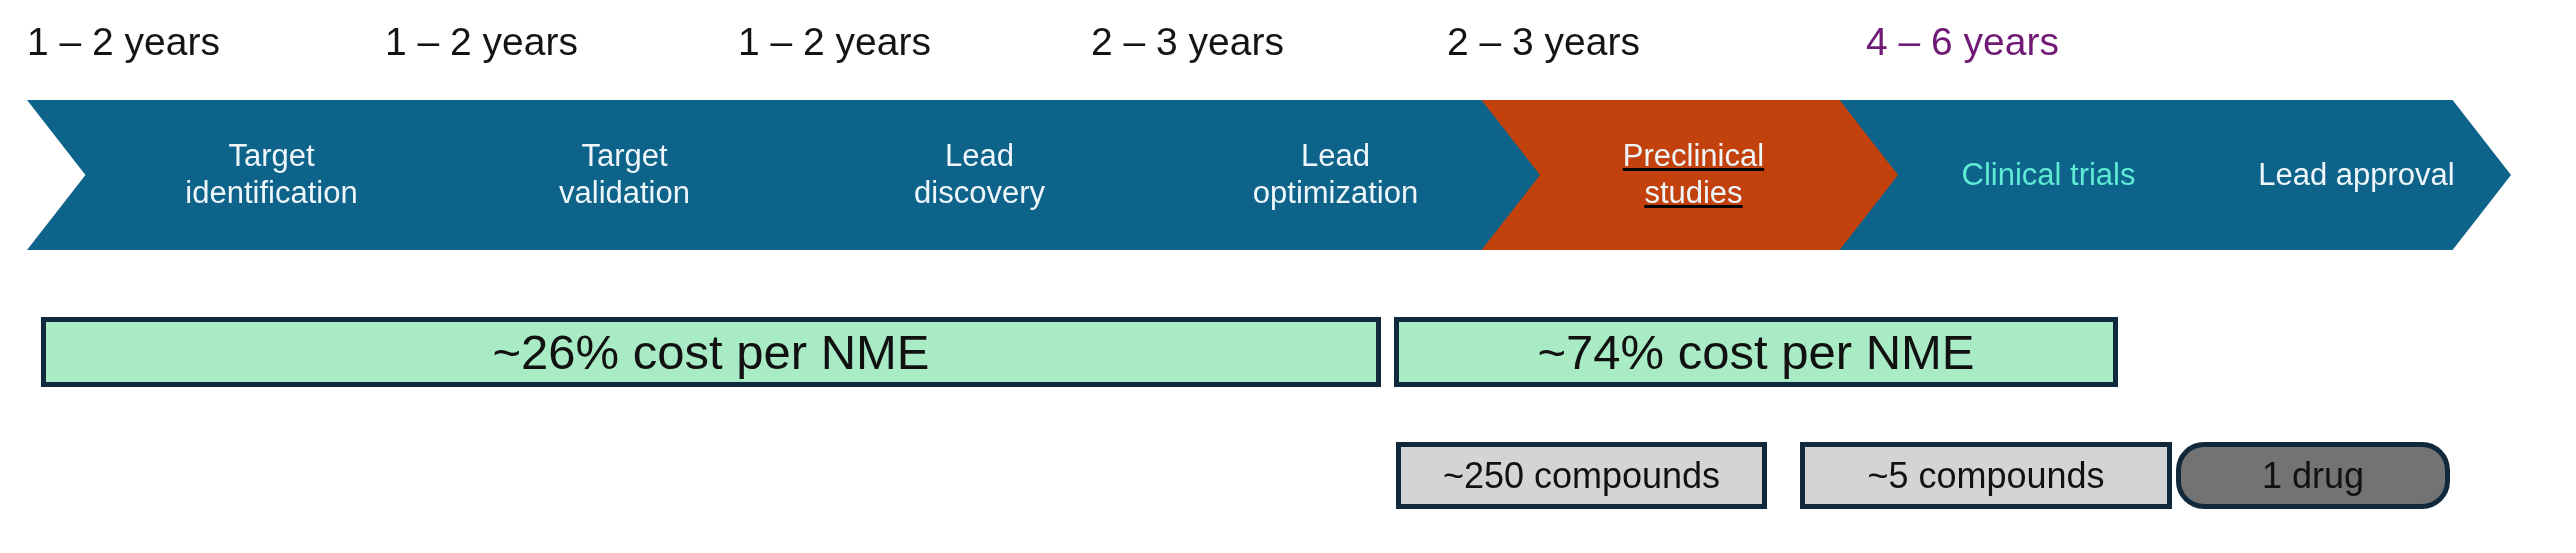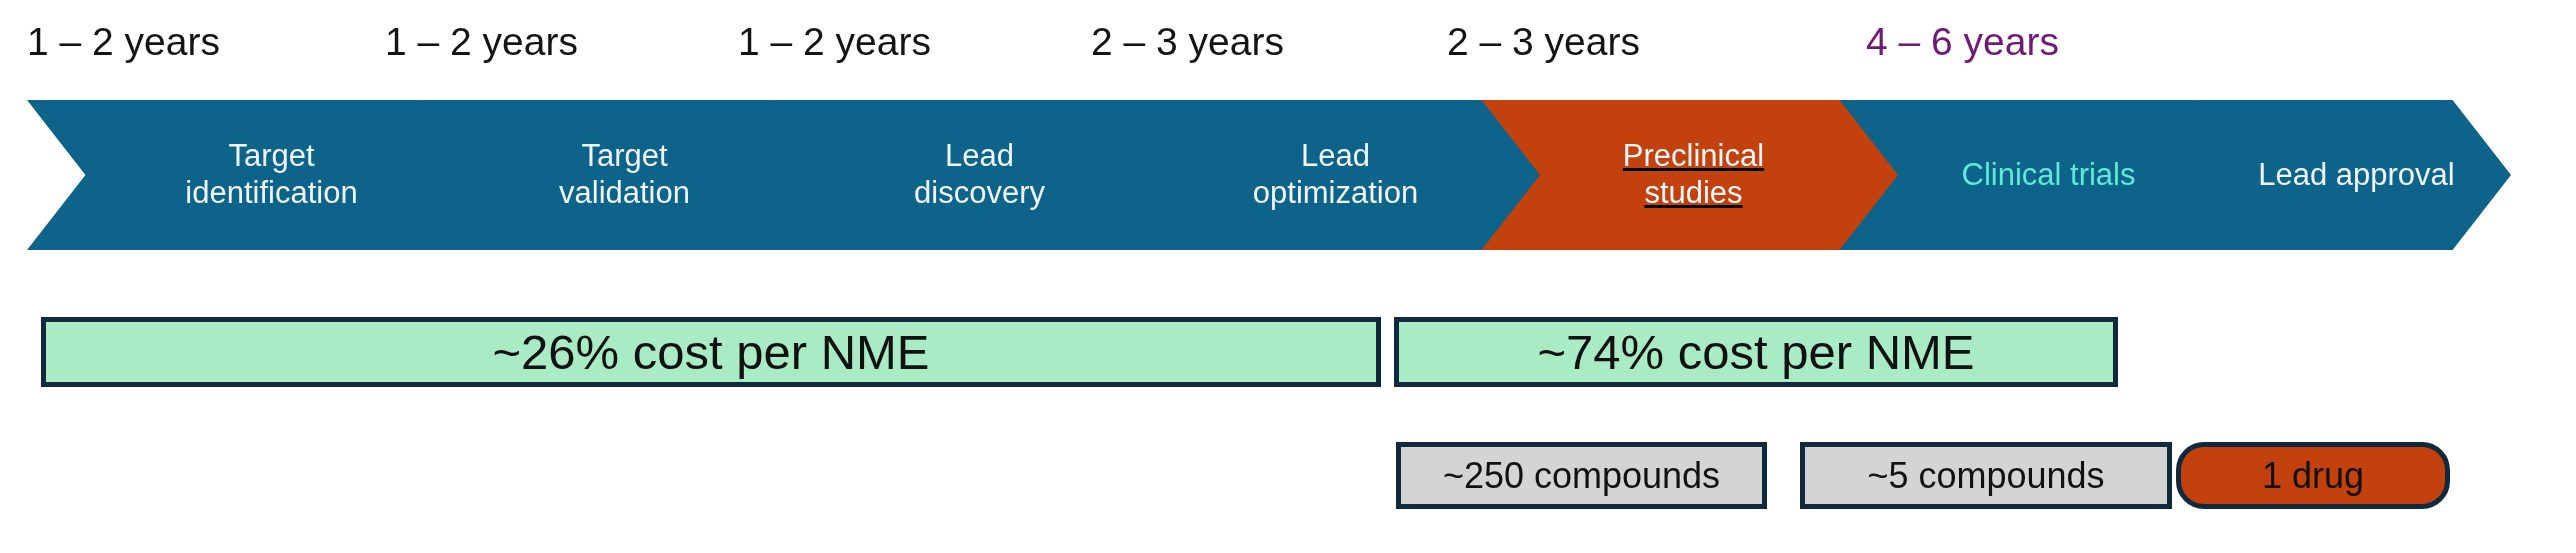--- a/index.html
+++ b/index.html
@@ -161,17 +161,17 @@
   </div>
 
   <div class="cost-row">
     <div class="cost-bar" style="left: 41px; width: 1340px; background: rgb(168, 235, 197); border-color: rgb(16, 41, 60);">~26% cost per NME</div>
     <div class="cost-bar" style="left: 1394px; width: 724px; background: rgb(168, 235, 197); border-color: rgb(16, 41, 60);">~74% cost per NME</div>
   </div>
 
   <div class="compound-row">
     <div class="compound-bar" style="left: 1396px; width: 371px; background: rgb(212, 212, 212); border-color: rgb(16, 41, 60);">~250 compounds</div>
     <div class="compound-bar" style="left: 1787px; width: 372px; background: rgb(212, 212, 212); border-color: rgb(16, 41, 60); margin-left: 13px;">~5 compounds</div>
-    <div class="compound-bar" style="left: 2176px; width: 274px; background: #c2410c; border-color: rgb(16, 41, 60); border-radius: 28px;">1 drug</div>
+    <div class="compound-bar" style="left: 2176px; width: 274px; background: #737373; border-color: rgb(16, 41, 60); border-radius: 28px;">1 drug</div>
   </div>
 
 </div>
 
 
 </body></html>

